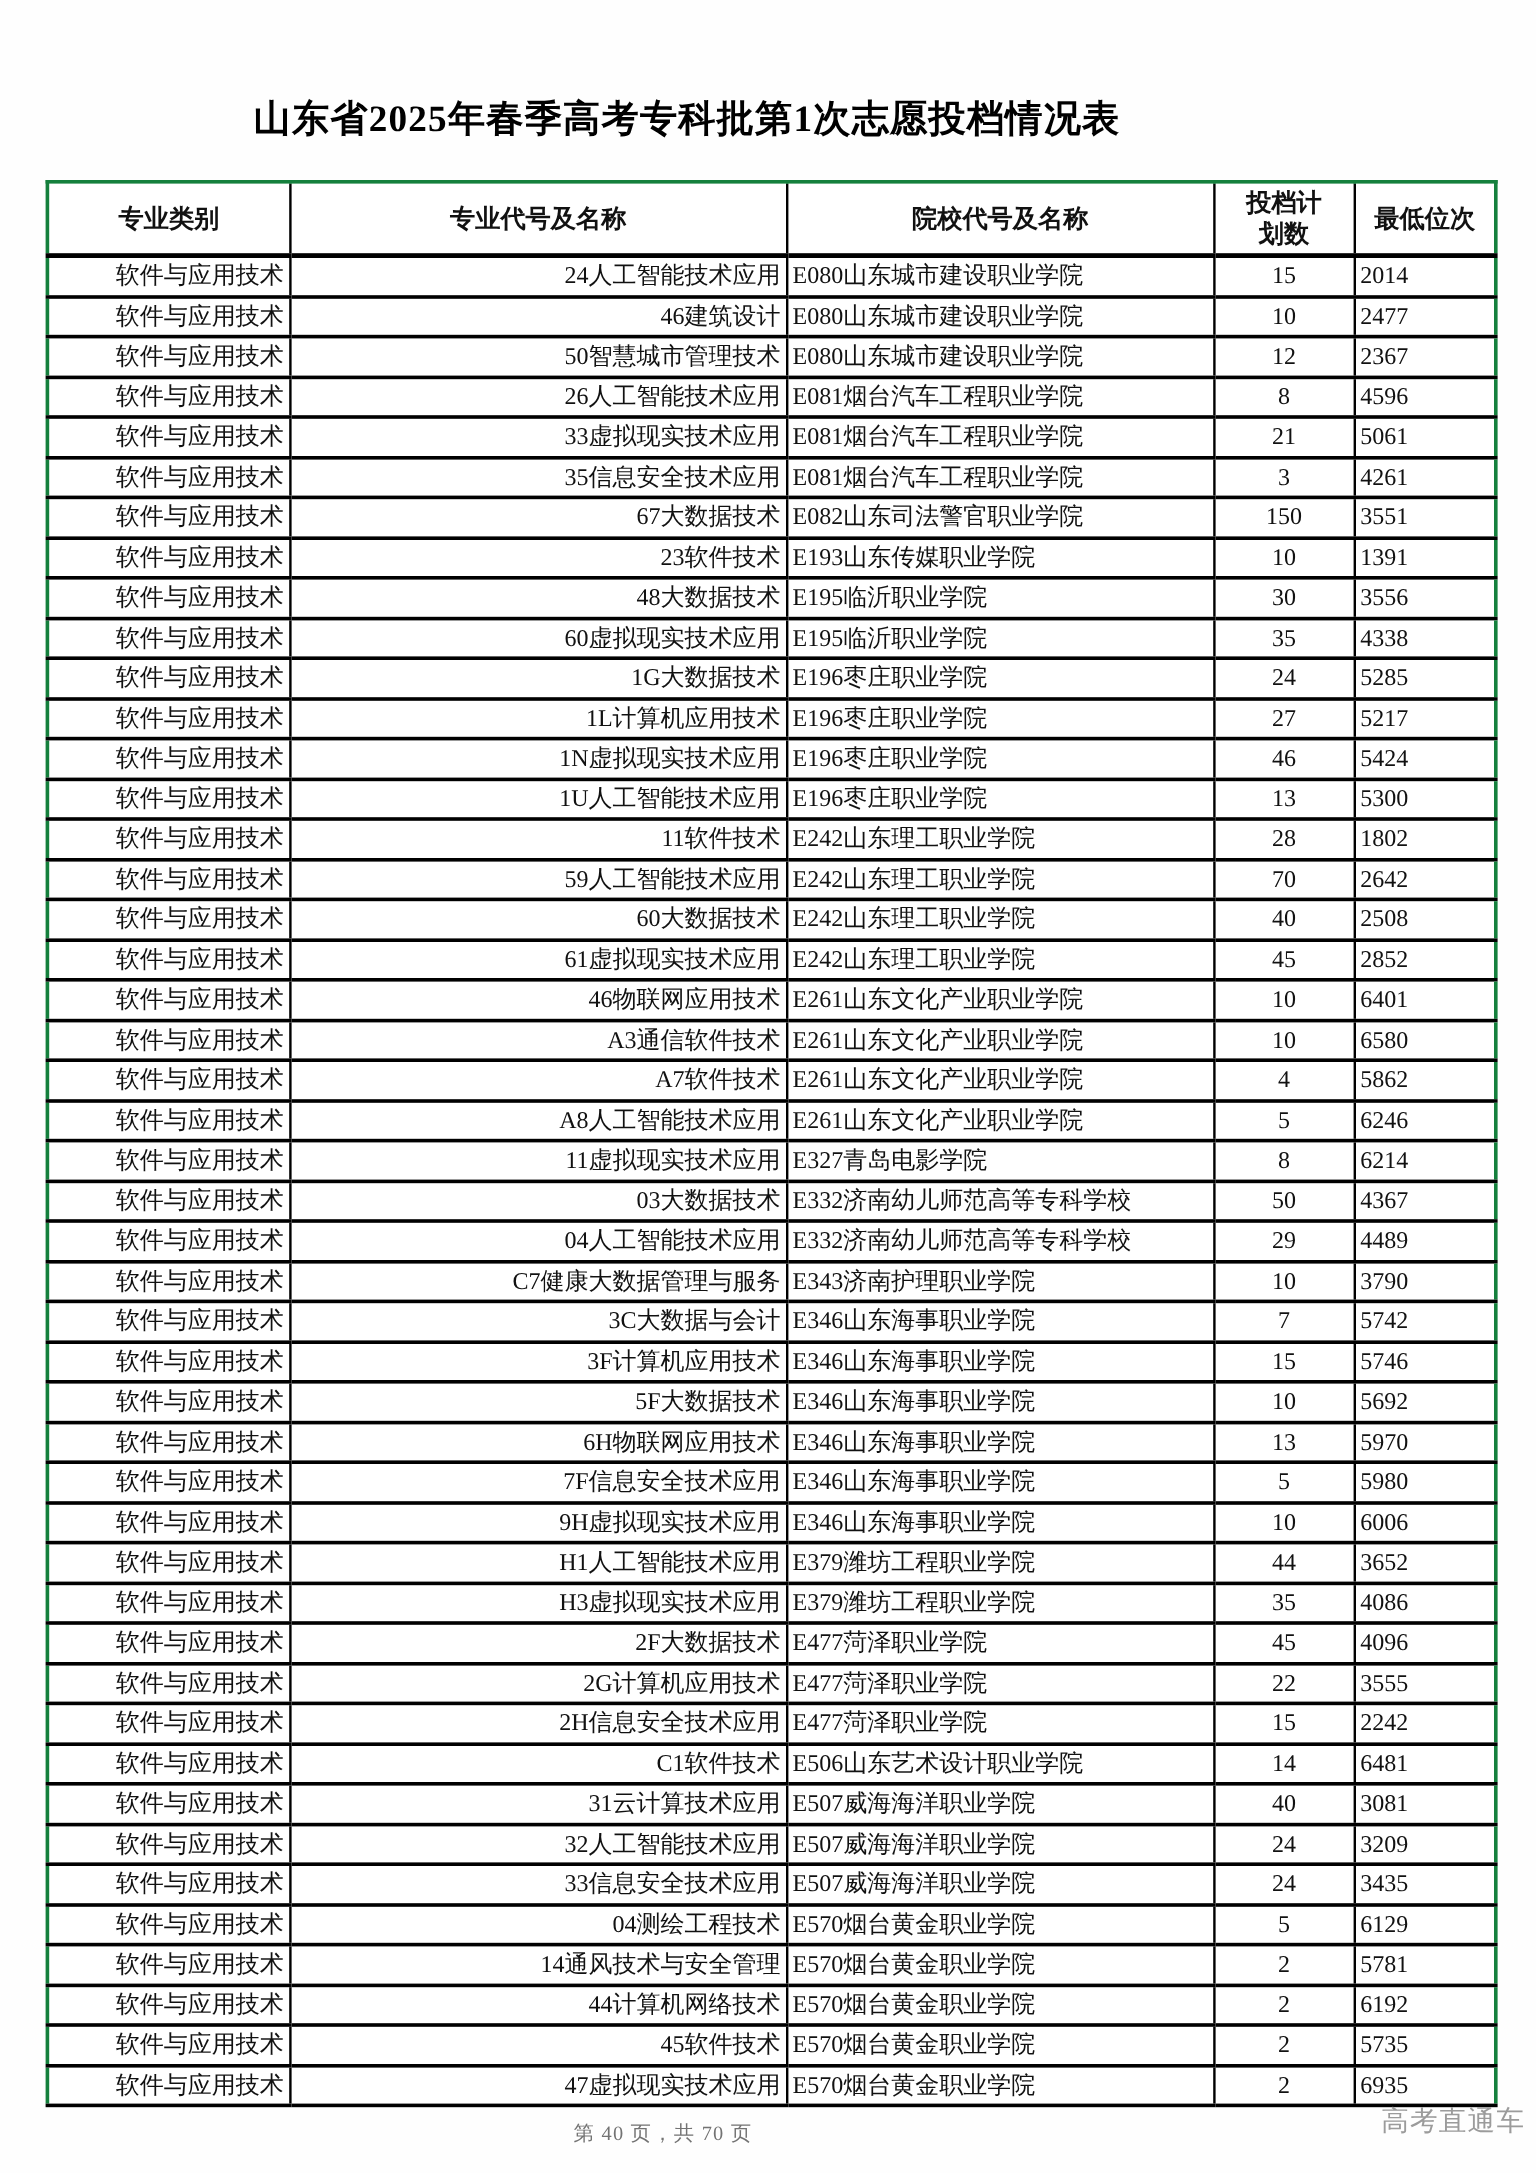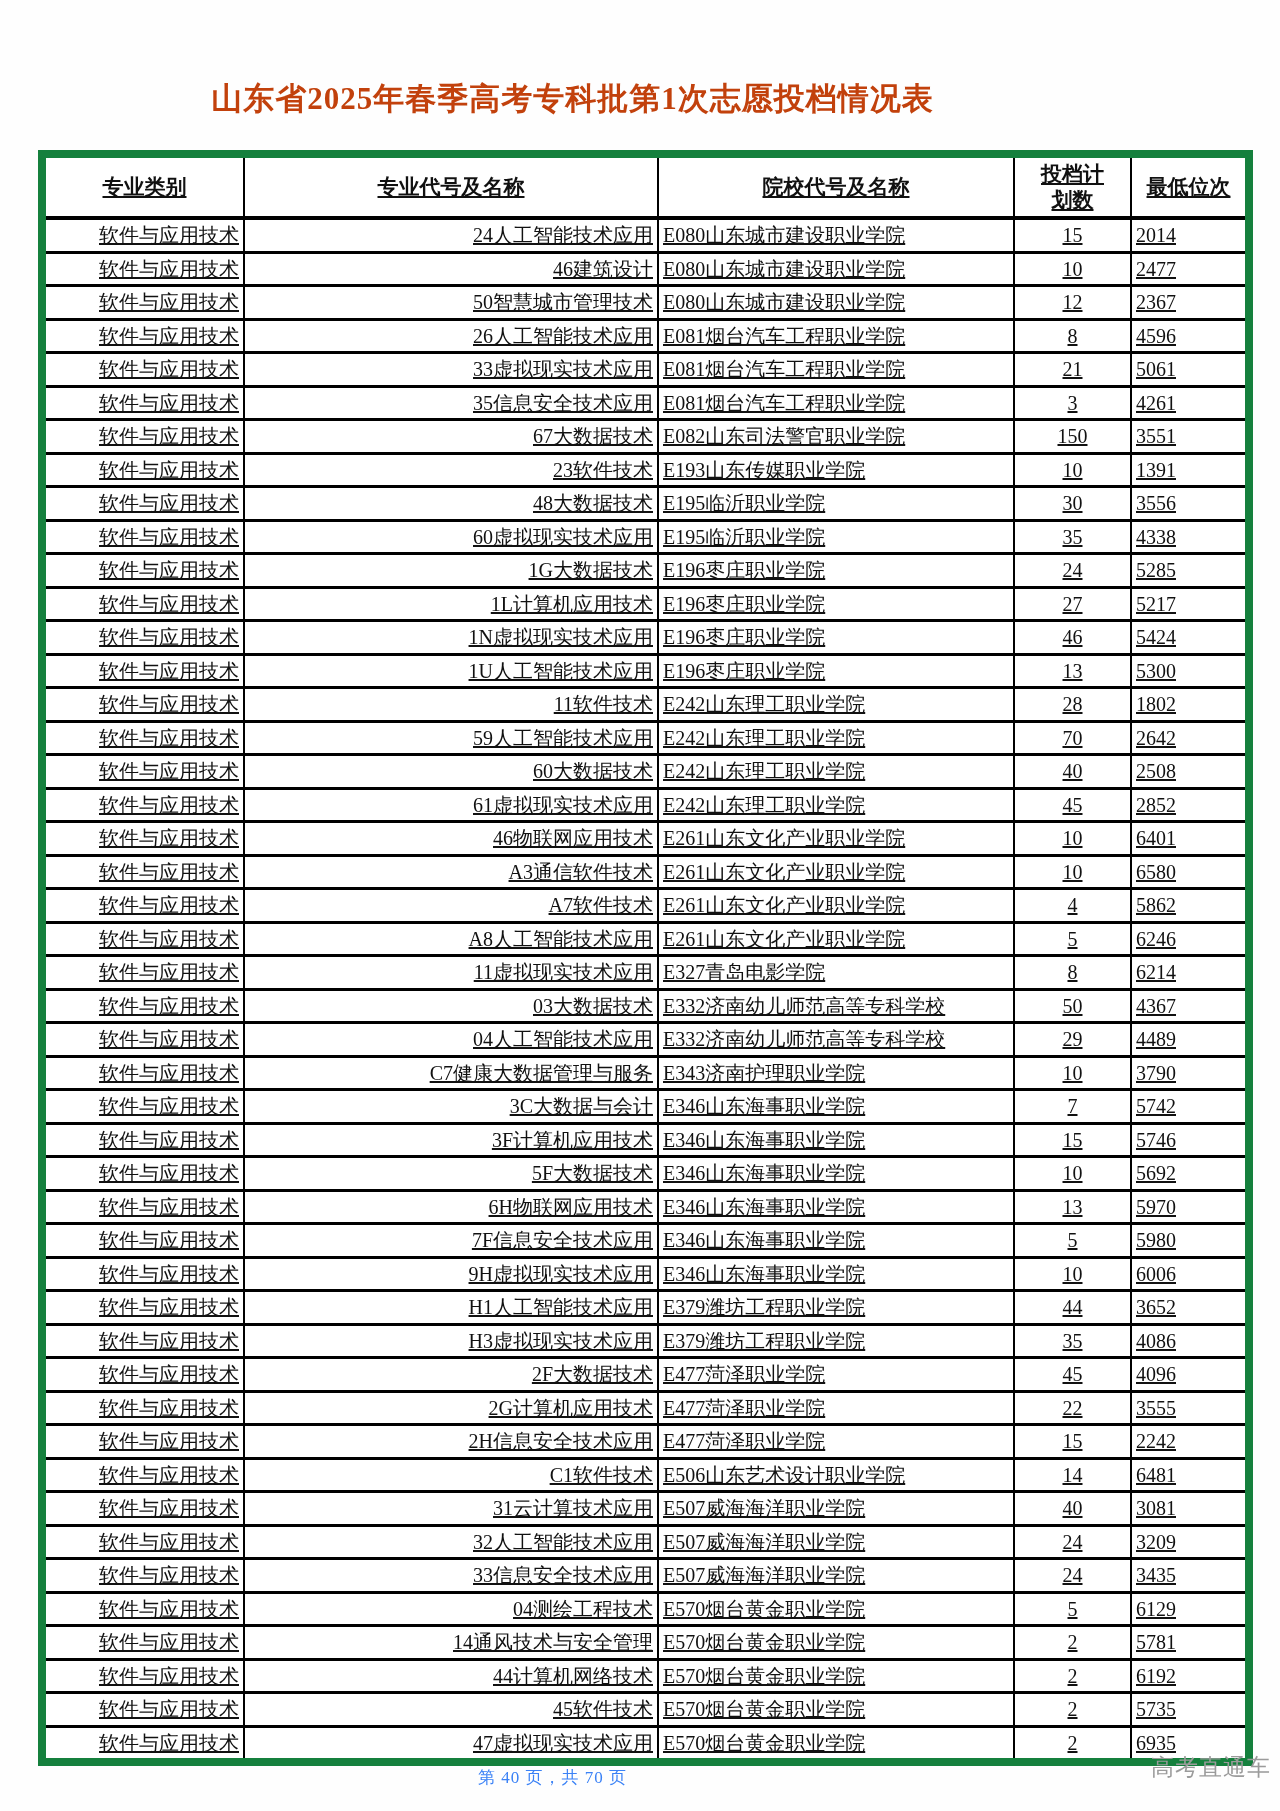--- a/index.html
+++ b/index.html
@@ -13,42 +13,42 @@
     color:#111;
     overflow:hidden;
   }
   .doc-title{
     position:absolute;
     top:78px;left:0;width:1145px;
     text-align:center;
     font-size:31px;
     font-weight:bold;
     letter-spacing:1px;
-    color:#c2410c;
+    color:#000000;
     white-space:nowrap;
   }
   table.report{
     position:absolute;
     top:150px;left:38px;
     width:1207px;
     border-collapse:collapse;
     table-layout:fixed;
     background:#fff;
   }
   table.report col.c1{width:202px;}
   table.report col.c2{width:414px;}
   table.report col.c3{width:356px;}
   table.report col.c4{width:117px;}
   table.report col.c5{width:118px;}
   table.report th, table.report td{
     border:2px solid #000;
     overflow:hidden;
     white-space:normal;
   }
-  table.report{border:8px solid #15803d;text-decoration:underline;}
+  table.report{border:3px solid #15803d;}
   table.report th{
     font-size:21px;
     font-weight:bold;
     text-align:center;
     vertical-align:middle;
     height:56px;
     line-height:26px;
     padding:1px 4px;
     border-bottom-width:4px;
   }
@@ -64,21 +64,21 @@
   }
   td.td-cat{text-align:right;}
   td.td-major{text-align:right;padding-left:5px;}
   td.td-college{text-align:left;padding-left:5px;}
   td.td-plan{text-align:center;padding-right:4px;}
   td.td-rank{text-align:left;padding-right:6px;}
   .footer-page{
     position:absolute;
     top:1766px;left:478px;
     font-size:17px;
-    color:#3b82f6;
+    color:#737373;
     letter-spacing:1px;
   }
   .watermark{
     position:absolute;
     top:1752px;left:1140px;
     font-size:23px;
     color:#9b9b9b;
     font-family:"Liberation Sans","DejaVu Sans",sans-serif;
     letter-spacing:1px;
     margin-left:11px;

